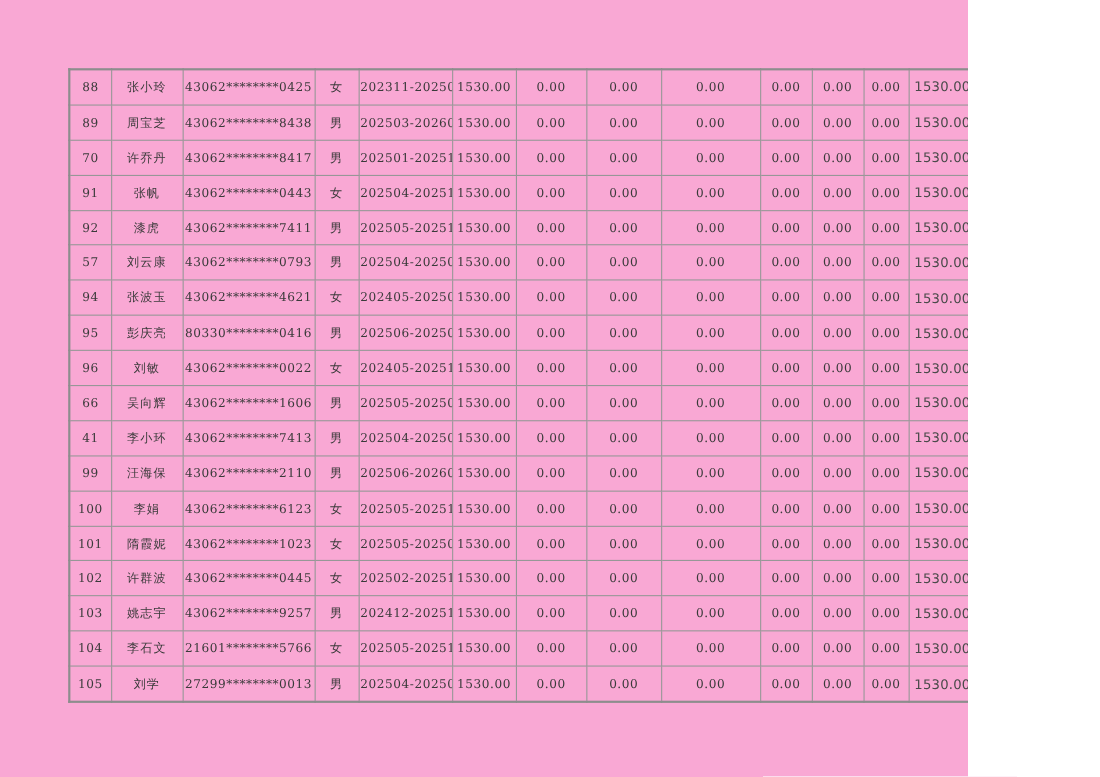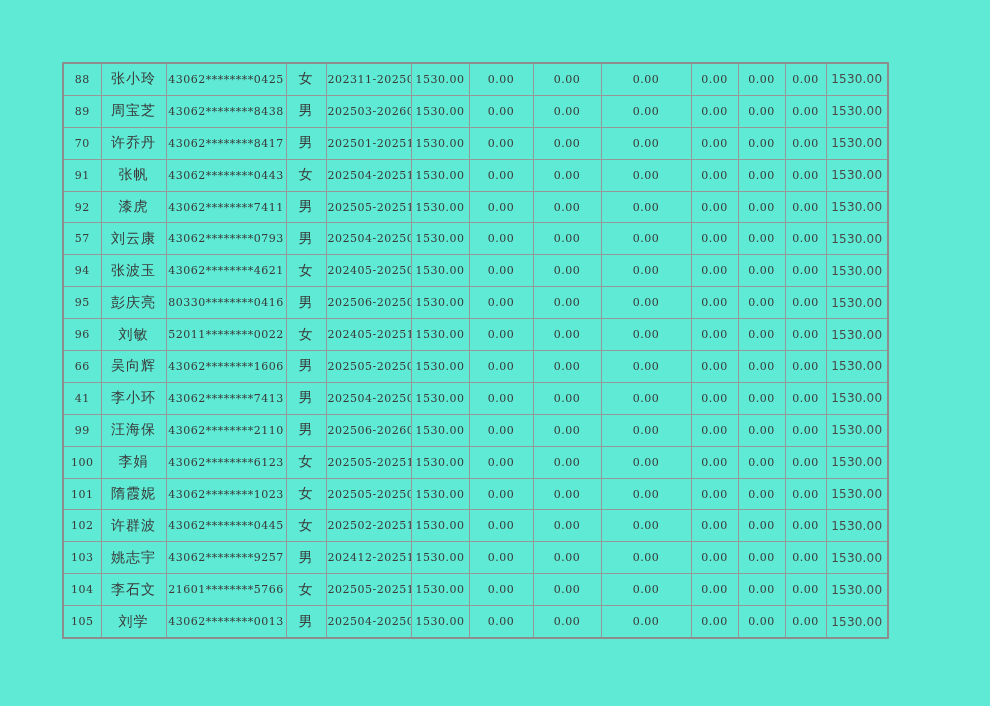--- a/index.html
+++ b/index.html
@@ -2,23 +2,23 @@
 <html><head>
 <meta charset="utf-8">
 <style>
   html, body {
     margin: 0;
     padding: 0;
     background: #ffffff;
   }
   .page {
     position: relative;
-    width: 990px;
+    width: 880px;
     height: 706px;
-    background: #5eead4;
+    background: #f9a8d4;
     overflow: hidden;
     font-family: "DejaVu Serif", "Liberation Serif", serif;
     text-decoration: underline;
   }
   table.roster {
     position: absolute;
     left: 62px;
     top: 62px;
     width: 825px;
     height: 556px;
@@ -33,21 +33,21 @@
     padding: 0 1px;
     height: 30.9px;
     font-size: 11px;
     color: #3a3a3a;
     letter-spacing: 0.5px;
     white-space: nowrap;
     overflow: hidden;
   }
   table.roster td.name-cell,
   table.roster td.gender-cell {
-    font-size: 14px;
+    font-size: 11px;
     letter-spacing: 1px;
   }
   table.roster td.total-cell {
     font-family: "DejaVu Sans", "Liberation Sans", sans-serif;
     font-size: 12px;
     color: #4a4a4a;
     letter-spacing: 0.2px;
   }
 </style>
 </head>
@@ -187,21 +187,21 @@
           <td class="zero-amount-cell">0.00</td>
           <td class="zero-amount-cell">0.00</td>
           <td class="zero-amount-cell">0.00</td>
           <td class="zero-amount-cell">0.00</td>
           <td class="zero-amount-cell">0.00</td>
           <td class="total-cell">1530.00</td>
         </tr>
         <tr>
           <td class="row-number-cell">96</td>
           <td class="name-cell">刘敏</td>
-          <td class="id-number-cell">52011********0022</td>
+          <td class="id-number-cell">43062********0022</td>
           <td class="gender-cell">女</td>
           <td class="period-cell">202405-202512</td>
           <td class="amount-cell">1530.00</td>
           <td class="zero-amount-cell">0.00</td>
           <td class="zero-amount-cell">0.00</td>
           <td class="zero-amount-cell">0.00</td>
           <td class="zero-amount-cell">0.00</td>
           <td class="zero-amount-cell">0.00</td>
           <td class="zero-amount-cell">0.00</td>
           <td class="total-cell">1530.00</td>
@@ -322,21 +322,21 @@
           <td class="zero-amount-cell">0.00</td>
           <td class="zero-amount-cell">0.00</td>
           <td class="zero-amount-cell">0.00</td>
           <td class="zero-amount-cell">0.00</td>
           <td class="zero-amount-cell">0.00</td>
           <td class="total-cell">1530.00</td>
         </tr>
         <tr>
           <td class="row-number-cell">105</td>
           <td class="name-cell">刘学</td>
-          <td class="id-number-cell">43062********0013</td>
+          <td class="id-number-cell">27299********0013</td>
           <td class="gender-cell">男</td>
           <td class="period-cell">202504-202509</td>
           <td class="amount-cell">1530.00</td>
           <td class="zero-amount-cell">0.00</td>
           <td class="zero-amount-cell">0.00</td>
           <td class="zero-amount-cell">0.00</td>
           <td class="zero-amount-cell">0.00</td>
           <td class="zero-amount-cell">0.00</td>
           <td class="zero-amount-cell">0.00</td>
           <td class="total-cell">1530.00</td>

